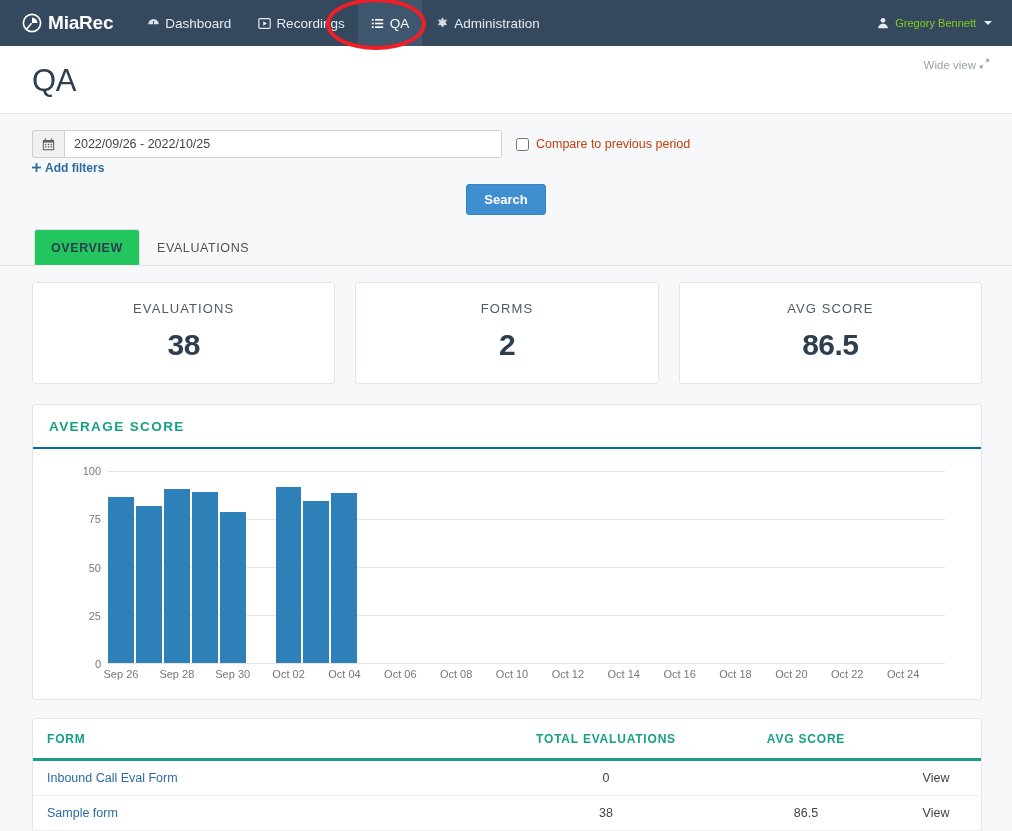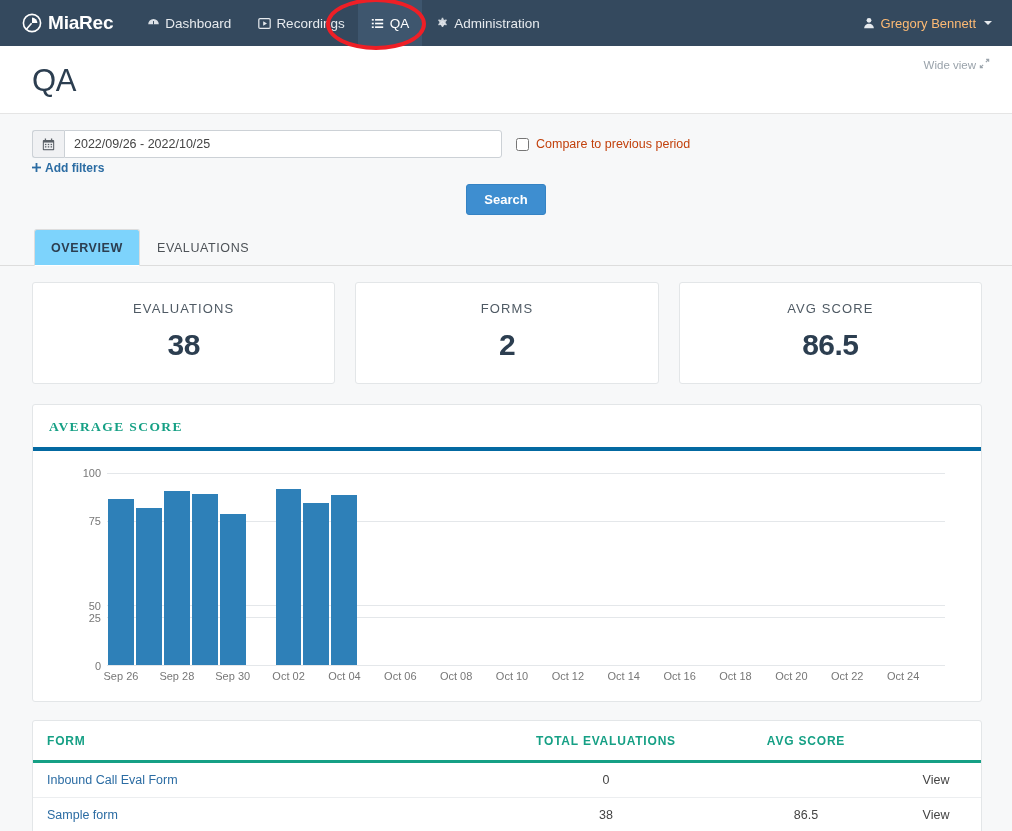--- a/index.html
+++ b/index.html
@@ -35,21 +35,21 @@
     color: #e6eaee; font-size: 13.5px;
     height: 46px; padding: 0 13px;
     text-decoration: none; cursor: pointer;
     white-space: nowrap;
   }
   .nav-item.active { background: #3e566e; color: #ffffff; }
   .nav-icon { display: inline-flex; width: 14px; height: 14px; align-items: center; justify-content: center; }
   .nav-right {
     margin-left: auto; margin-right: 20px;
     display: flex; align-items: center; gap: 5px;
-    color: #fdba74; font-size: 13px; cursor: pointer;
+    color: #84cc16; font-size: 11px; cursor: pointer;
     white-space: nowrap;
   }
   .caret-down {
     width: 0; height: 0; margin-left: 3px;
     border-left: 4px solid transparent;
     border-right: 4px solid transparent;
     border-top: 4px solid #e6eaee;
   }
 
   
@@ -123,21 +123,21 @@
     border-bottom: 1px solid #dddddd;
     display: flex; align-items: flex-end;
   }
   .tab {
     font-size: 12.5px; letter-spacing: 0.6px; color: #4d5257;
     padding: 11px 16px 10px 16px; cursor: pointer;
     border: 1px solid transparent; margin-bottom: -1px;
     border-radius: 3px 3px 0 0;
   }
   .tab.active {
-    background: #7dd3fc; border-color: #dddddd; border-bottom-color: #ffffff;
+    background: #22c55e; border-color: #dddddd; border-bottom-color: #ffffff;
     color: #2c3e50; font-weight: bold;
   }
 
   
   .content { background: #f7f8f9; padding: 16px 30px 0 32px; }
 
   .cards { display: flex; gap: 20px; }
   .card {
     flex: 1; background: #fff; border: 1px solid #e3e6e8;
     border-radius: 3px; text-align: center; padding: 18px 10px 24px 10px;
@@ -151,21 +151,21 @@
     font-size: 30px; font-weight: bold; color: #2c3e50;
     margin-top: 12px; letter-spacing: -0.5px;
   }
 
   
   .panel {
     background: #fff; border: 1px solid #e3e6e8; border-radius: 3px;
     margin-top: 20px;
   }
   .panel-head {
-    padding: 12px 16px; border-bottom: 4px solid #0369a1; font-family: Liberation Serif, serif;
+    padding: 12px 16px; border-bottom: 2px solid #0369a1;
   }
   .panel-title {
     color: #16a085; font-size: 13.5px; font-weight: bold; letter-spacing: 1.4px;
   }
   .chart-body { position: relative; height: 250px; padding: 14px 22px 0 14px; }
   .chart-area { position: relative; width: 100%; height: 100%; }
 
   .y-axis-label {
     position: absolute; right: 100%; margin-right: 6px;
     transform: translateY(-50%);
@@ -379,21 +379,21 @@
     <div class="chart-body">
       <div class="chart-area">
         <div class="plot">
           <div id="gridlines">
               <div class="gridline" style="top: 100%;">
                 <div class="y-axis-label" style="top: 100%;">0</div>
               </div>
               <div class="gridline" style="top: 75%;">
                 <div class="y-axis-label" style="top: 75%;">25</div>
               </div>
-              <div class="gridline" style="top: 50%; margin-top: 36px;">
+              <div class="gridline" style="top: 50%;">
                 <div class="y-axis-label" style="top: 50%;">50</div>
               </div>
               <div class="gridline" style="top: 25%;">
                 <div class="y-axis-label" style="top: 25%;">75</div>
               </div>
               <div class="gridline" style="top: 0%;">
                 <div class="y-axis-label" style="top: 0%;">100</div>
               </div>
             </div>
           <div class="bars" id="bars">

